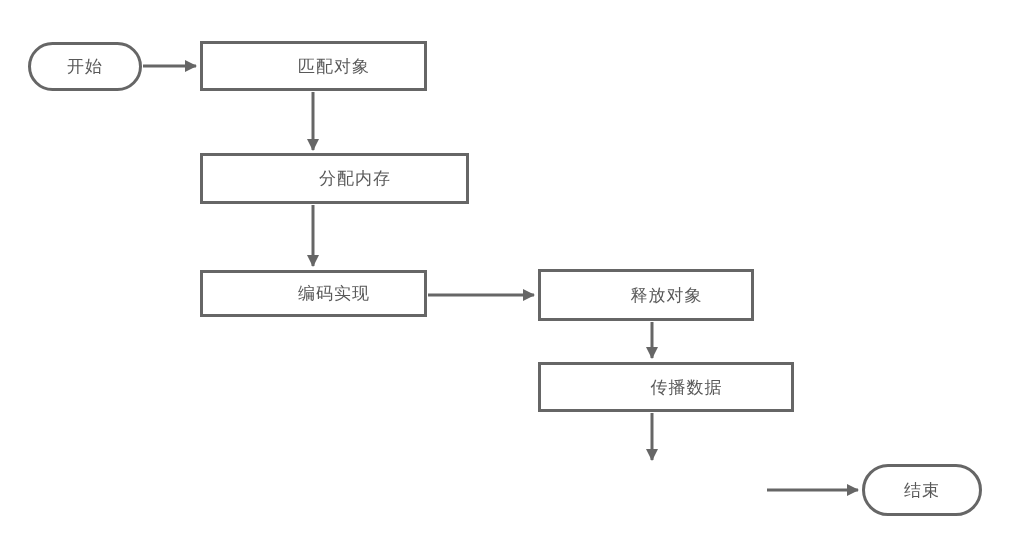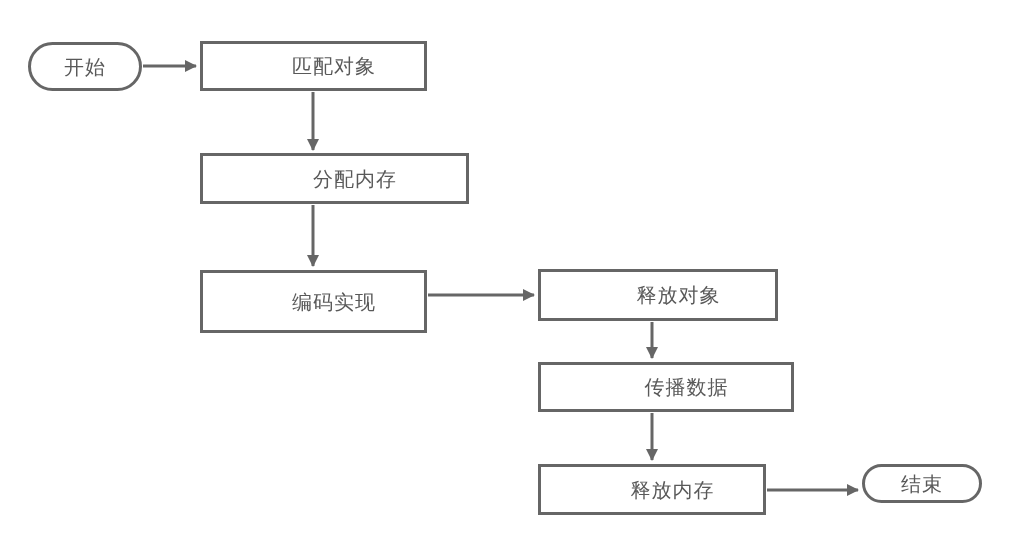--- a/index.html
+++ b/index.html
@@ -24,40 +24,40 @@
   }
   .node {
     position: absolute;
     box-sizing: border-box;
     background: #ffffff;
     border: 3px solid #666666;
     display: flex;
     align-items: center;
     justify-content: center;
     color: #595959;
-    font-size: 20px;
+    font-size: 17px;
     line-height: 1;
     letter-spacing: 1px;
   }
   .terminator {
     border-radius: 26px;
   }
   .process {
     border-radius: 0;
     padding-left: 41px;
   }
   
   #node-start            { left: 28px;  top: 42px;  width: 114px; height: 49px; }
   #node-match-object     { left: 200px; top: 41px;  width: 227px; height: 50px; }
   #node-allocate-memory  { left: 200px; top: 153px; width: 269px; height: 51px; }
-  #node-code-implement   { left: 200px; top: 270px; width: 227px; height: 63px; }
-  #node-release-object   { left: 538px; top: 269px; width: 240px; height: 52px; }
+  #node-code-implement   { left: 200px; top: 270px; width: 227px; height: 47px; }
+  #node-release-object   { left: 538px; top: 269px; width: 216px; height: 52px; }
   #node-propagate-data   { left: 538px; top: 362px; width: 256px; height: 50px; }
   #node-release-memory   { left: 538px; top: 464px; width: 228px; height: 51px; }
-  #node-end              { left: 862px; top: 464px; width: 120px; height: 39px; }
+  #node-end              { left: 862px; top: 464px; width: 120px; height: 52px; }
   .edge {
     stroke: #666666;
     stroke-width: 3;
     fill: none;
   }
 </style>
 </head>
 <body>
 
 <div class="canvas">
@@ -94,21 +94,18 @@
   </div>
 
   <div id="node-release-object" class="node process">
     <span>释放对象</span>
   </div>
 
   <div id="node-propagate-data" class="node process">
     <span>传播数据</span>
   </div>
 
-  <div id="node-release-memory" class="node process">
-    <span>释放内存</span>
-  </div>
 
   <div id="node-end" class="node terminator">
     <span>结束</span>
   </div>
 
 </div>
 
 </body></html>

